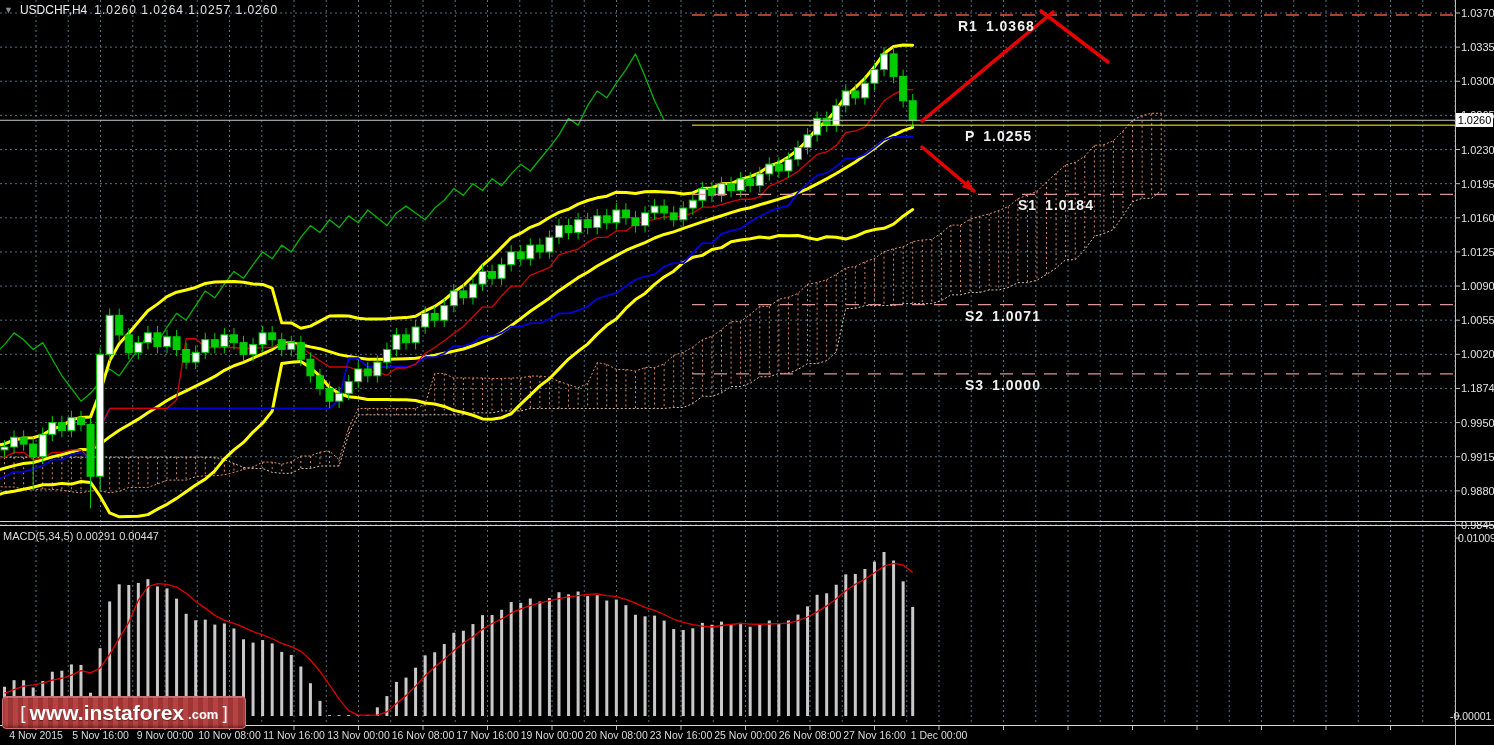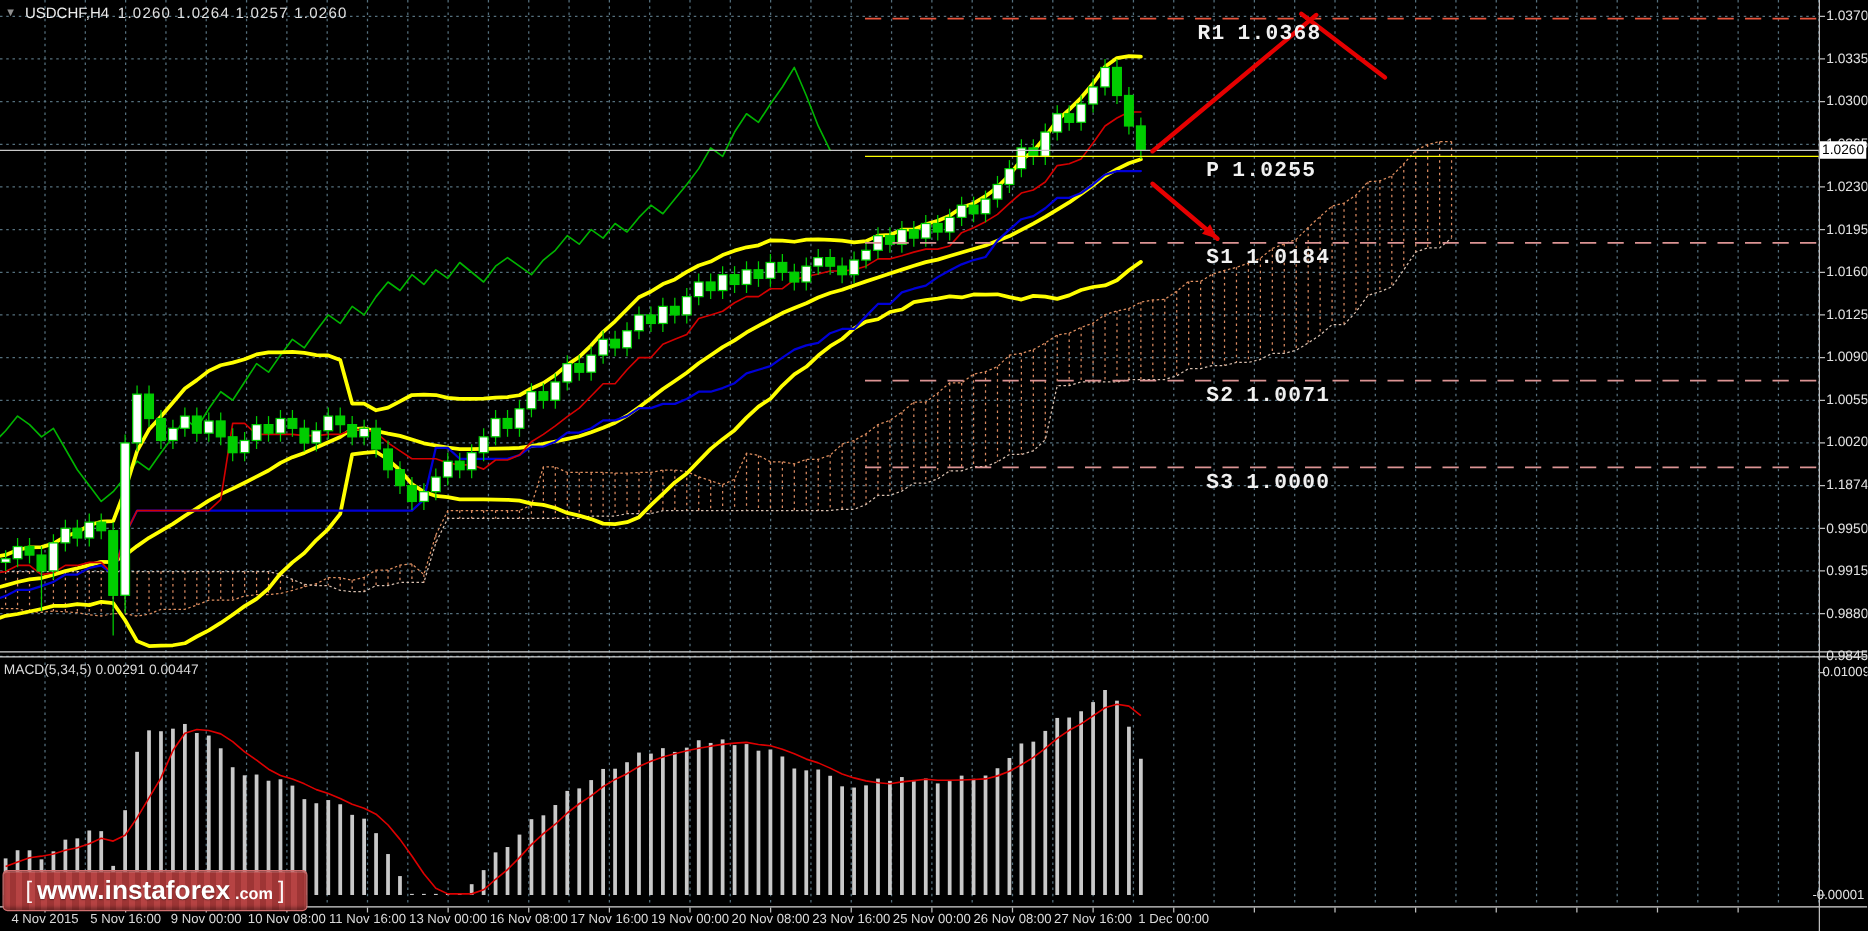--- a/index.html
+++ b/index.html
@@ -6,22 +6,22 @@
             font-family:"Liberation Sans",sans-serif;-webkit-font-smoothing:none;}
   #stage{position:relative;width:1494px;height:745px;background:#000;}
   #plot{position:absolute;left:0;top:0;}
   .abs{position:absolute;white-space:nowrap;}
   #titlebar{left:4px;top:3px;display:flex;align-items:center;gap:7px;color:#e4e4e4;font-size:12px;}
   #titlebar .tri{color:#8f8f8f;font-size:9px;line-height:12px;}
   #titlebar .sym{color:#ececec;}
   #titlebar .ohlc{color:#e0e0e0;letter-spacing:1px;}
   #annotation{left:994px;top:2px;width:408px;text-align:center;font-size:21px;font-weight:bold;
               line-height:25px;letter-spacing:0px;}
-  .pivot-lbl{position:absolute;font-family:Liberation Mono, monospace;font-weight:bold;
-             font-size:17px;color:#f0f0f0;letter-spacing:1px;white-space:nowrap;padding-left:28px;}
+  .pivot-lbl{position:absolute;font-family:Liberation Sans, sans-serif;font-weight:bold;
+             font-size:14px;color:#f0f0f0;letter-spacing:1px;white-space:nowrap;padding-left:28px;}
   .ylbl{position:absolute;left:1461px;font-size:11px;color:#e2e2e2;}
   .xlbl{position:absolute;top:729px;font-size:10.5px;color:#dadada;transform:translateX(-50%);}
   #price-badge{left:1456px;width:37px;height:14px;background:#fff;color:#000;font-size:11px;
                text-align:center;line-height:14px;}
   #macd-label{left:3px;top:530px;font-size:11px;color:#dadada;}
   #macd-scale-top{left:1458px;top:532px;font-size:10.5px;color:#e2e2e2;}
   #macd-scale-bottom{left:1450px;top:710px;font-size:10.5px;color:#e2e2e2;}
   #logo{left:2px;top:696px;width:242px;height:31px;border-radius:4px;border:1px solid #cf6f6f;
         background:repeating-linear-gradient(90deg,#b64343 0px,#b64343 5px,#9e3535 5px,#9e3535 10px);
         box-shadow:inset 0 1px 0 rgba(255,255,255,.25), inset 0 -2px 3px rgba(0,0,0,.35);
@@ -602,21 +602,21 @@
     <span class="sym">USDCHF,H4</span>
     <span class="ohlc">1.0260 1.0264 1.0257 1.0260</span>
   </div>
 
   <div id="annotation" class="abs" style="color: rgb(255, 0, 0);">
   </div>
 
   <div id="pivot-labels">
       <div class="pivot-lbl" style="left: 930px; top: 17.9505px;">R1 1.0368</div>
       <div class="pivot-lbl" style="left: 937px; top: 128.152px;">P 1.0255</div>
-      <div class="pivot-lbl" style="left: 937px; top: 197.394px;">S1 1.0184</div>
+      <div class="pivot-lbl" style="left: 990px; top: 197.394px;">S1 1.0184</div>
       <div class="pivot-lbl" style="left: 937px; top: 307.596px;">S2 1.0071</div>
       <div class="pivot-lbl" style="left: 937px; top: 376.838px;">S3 1.0000</div>
     </div>
 
   <div id="y-axis">
       <div class="ylbl" style="top: 7px;">1.0370</div>
       <div class="ylbl" style="top: 41.1333px;">1.0335</div>
       <div class="ylbl" style="top: 75.2667px;">1.0300</div>
       <div class="ylbl" style="top: 109.4px;">1.0265</div>
       <div class="ylbl" style="top: 143.533px;">1.0230</div>

